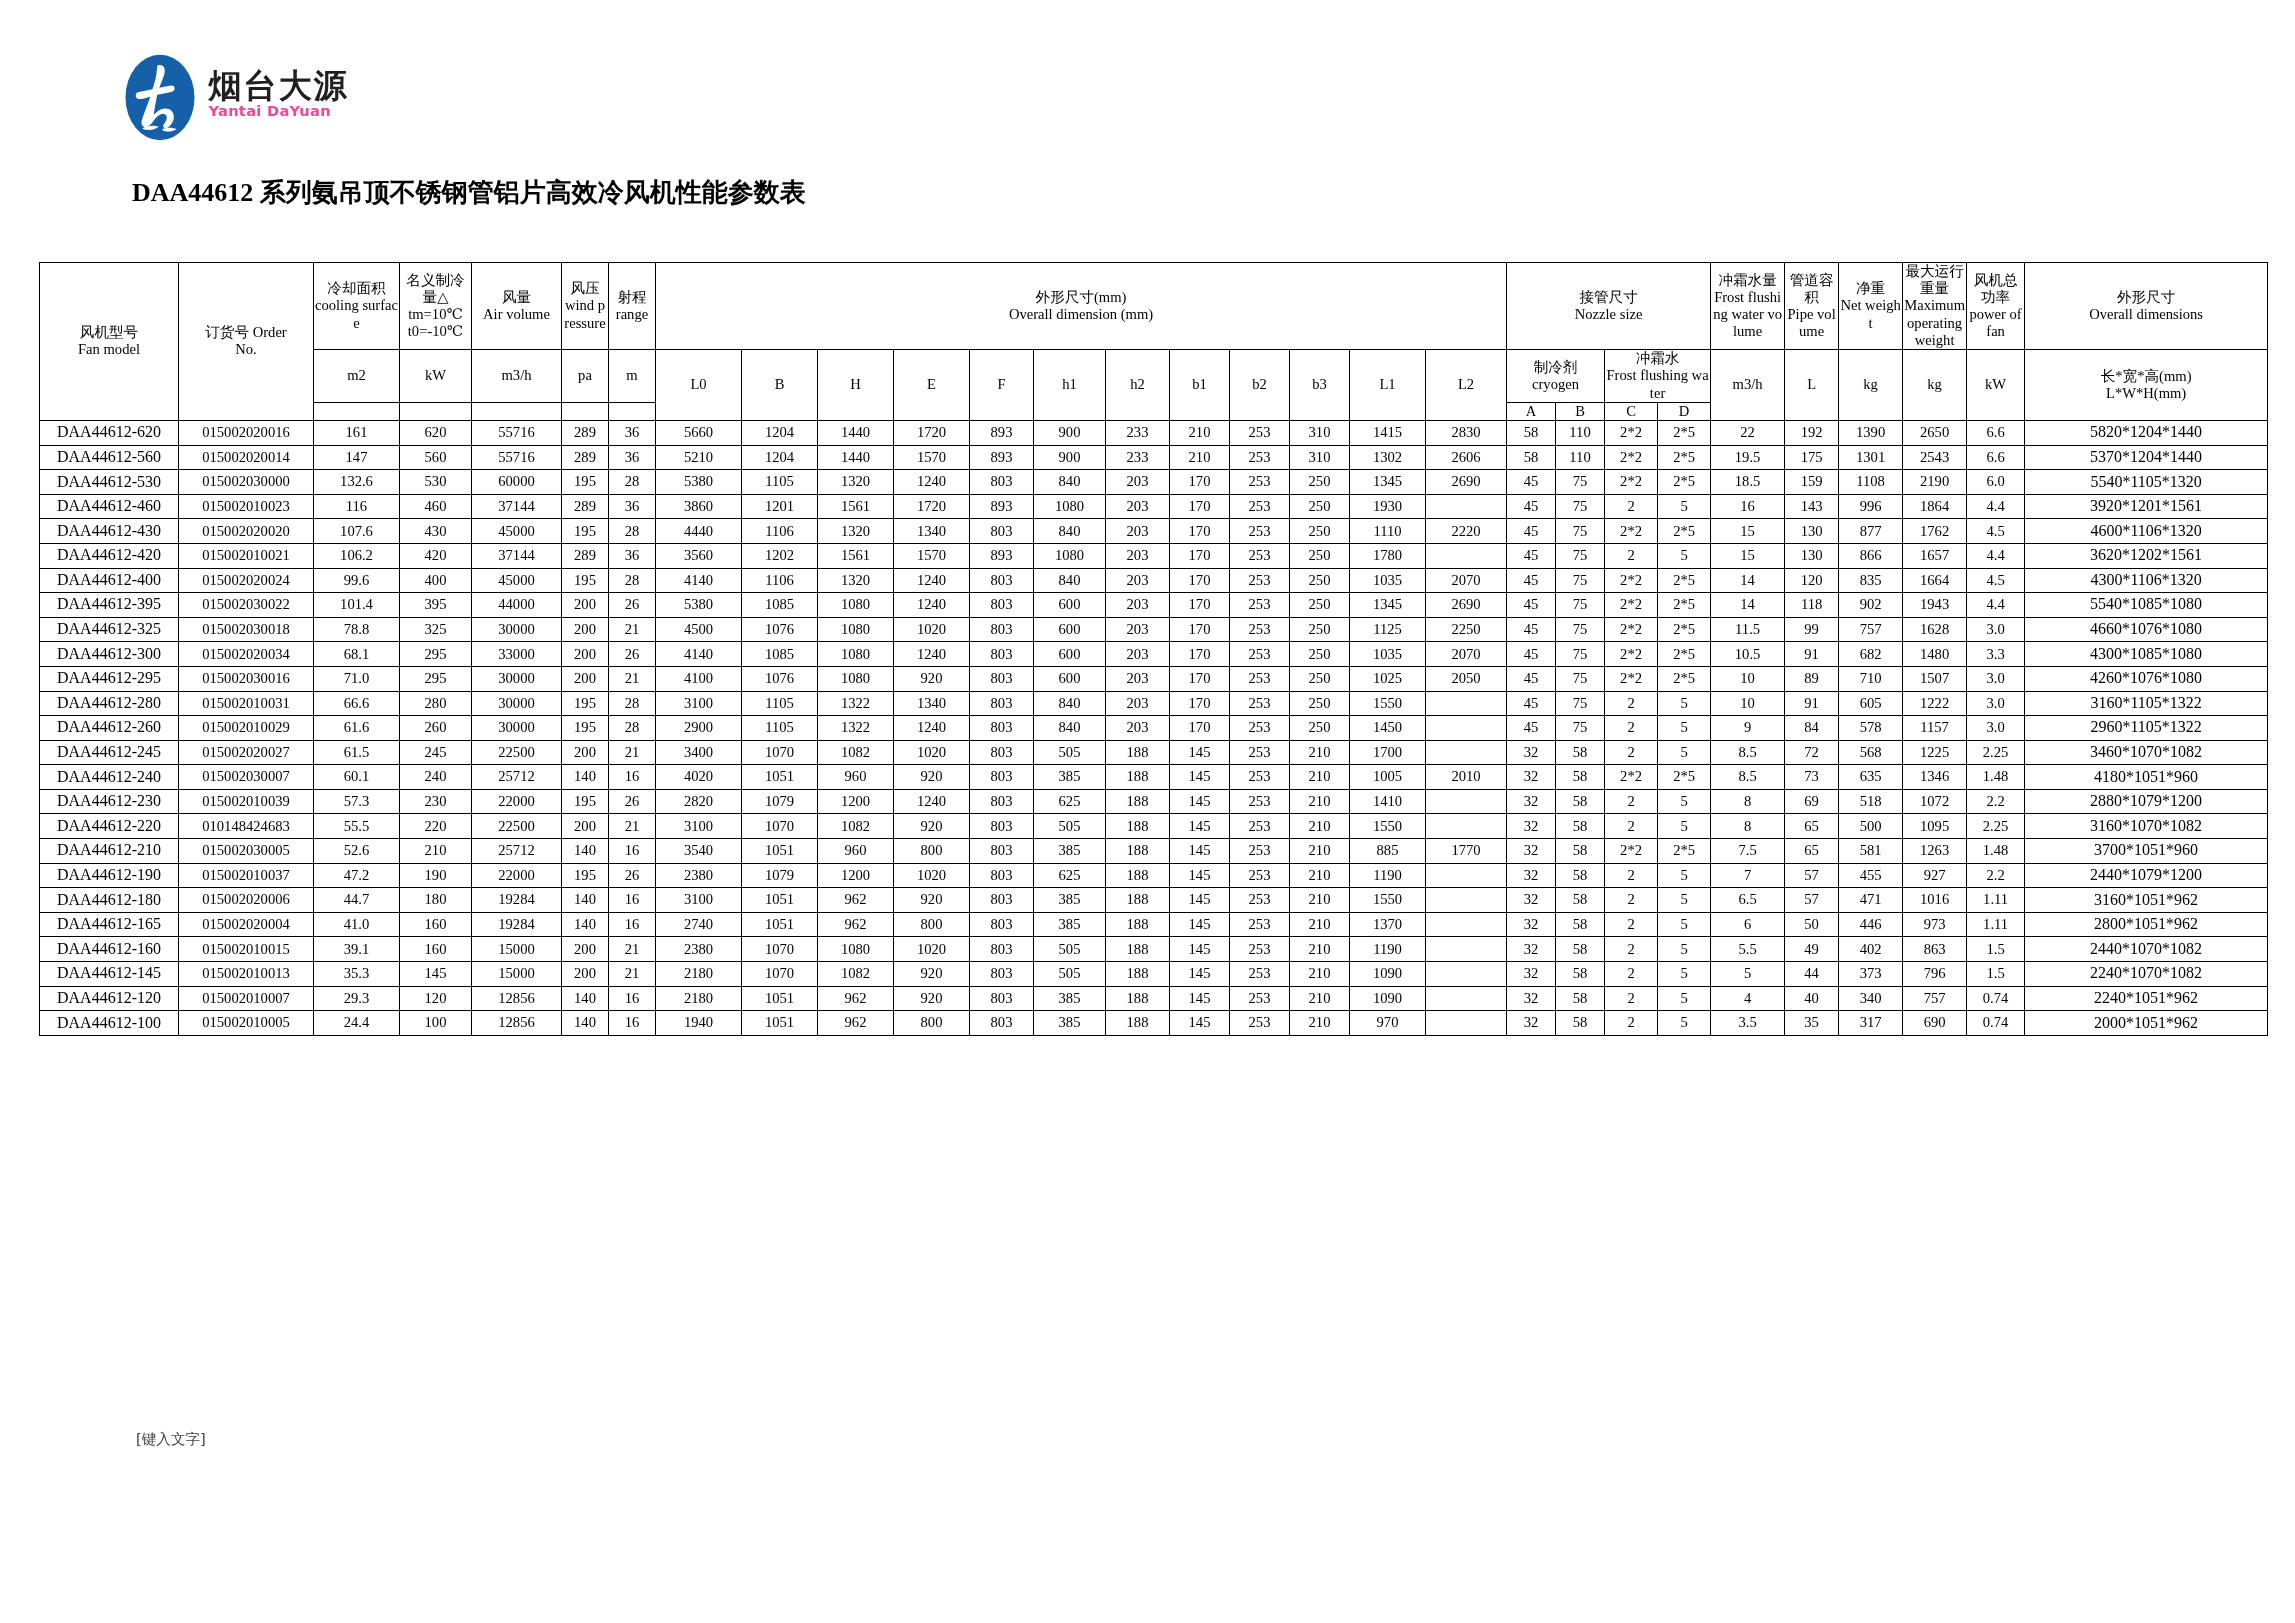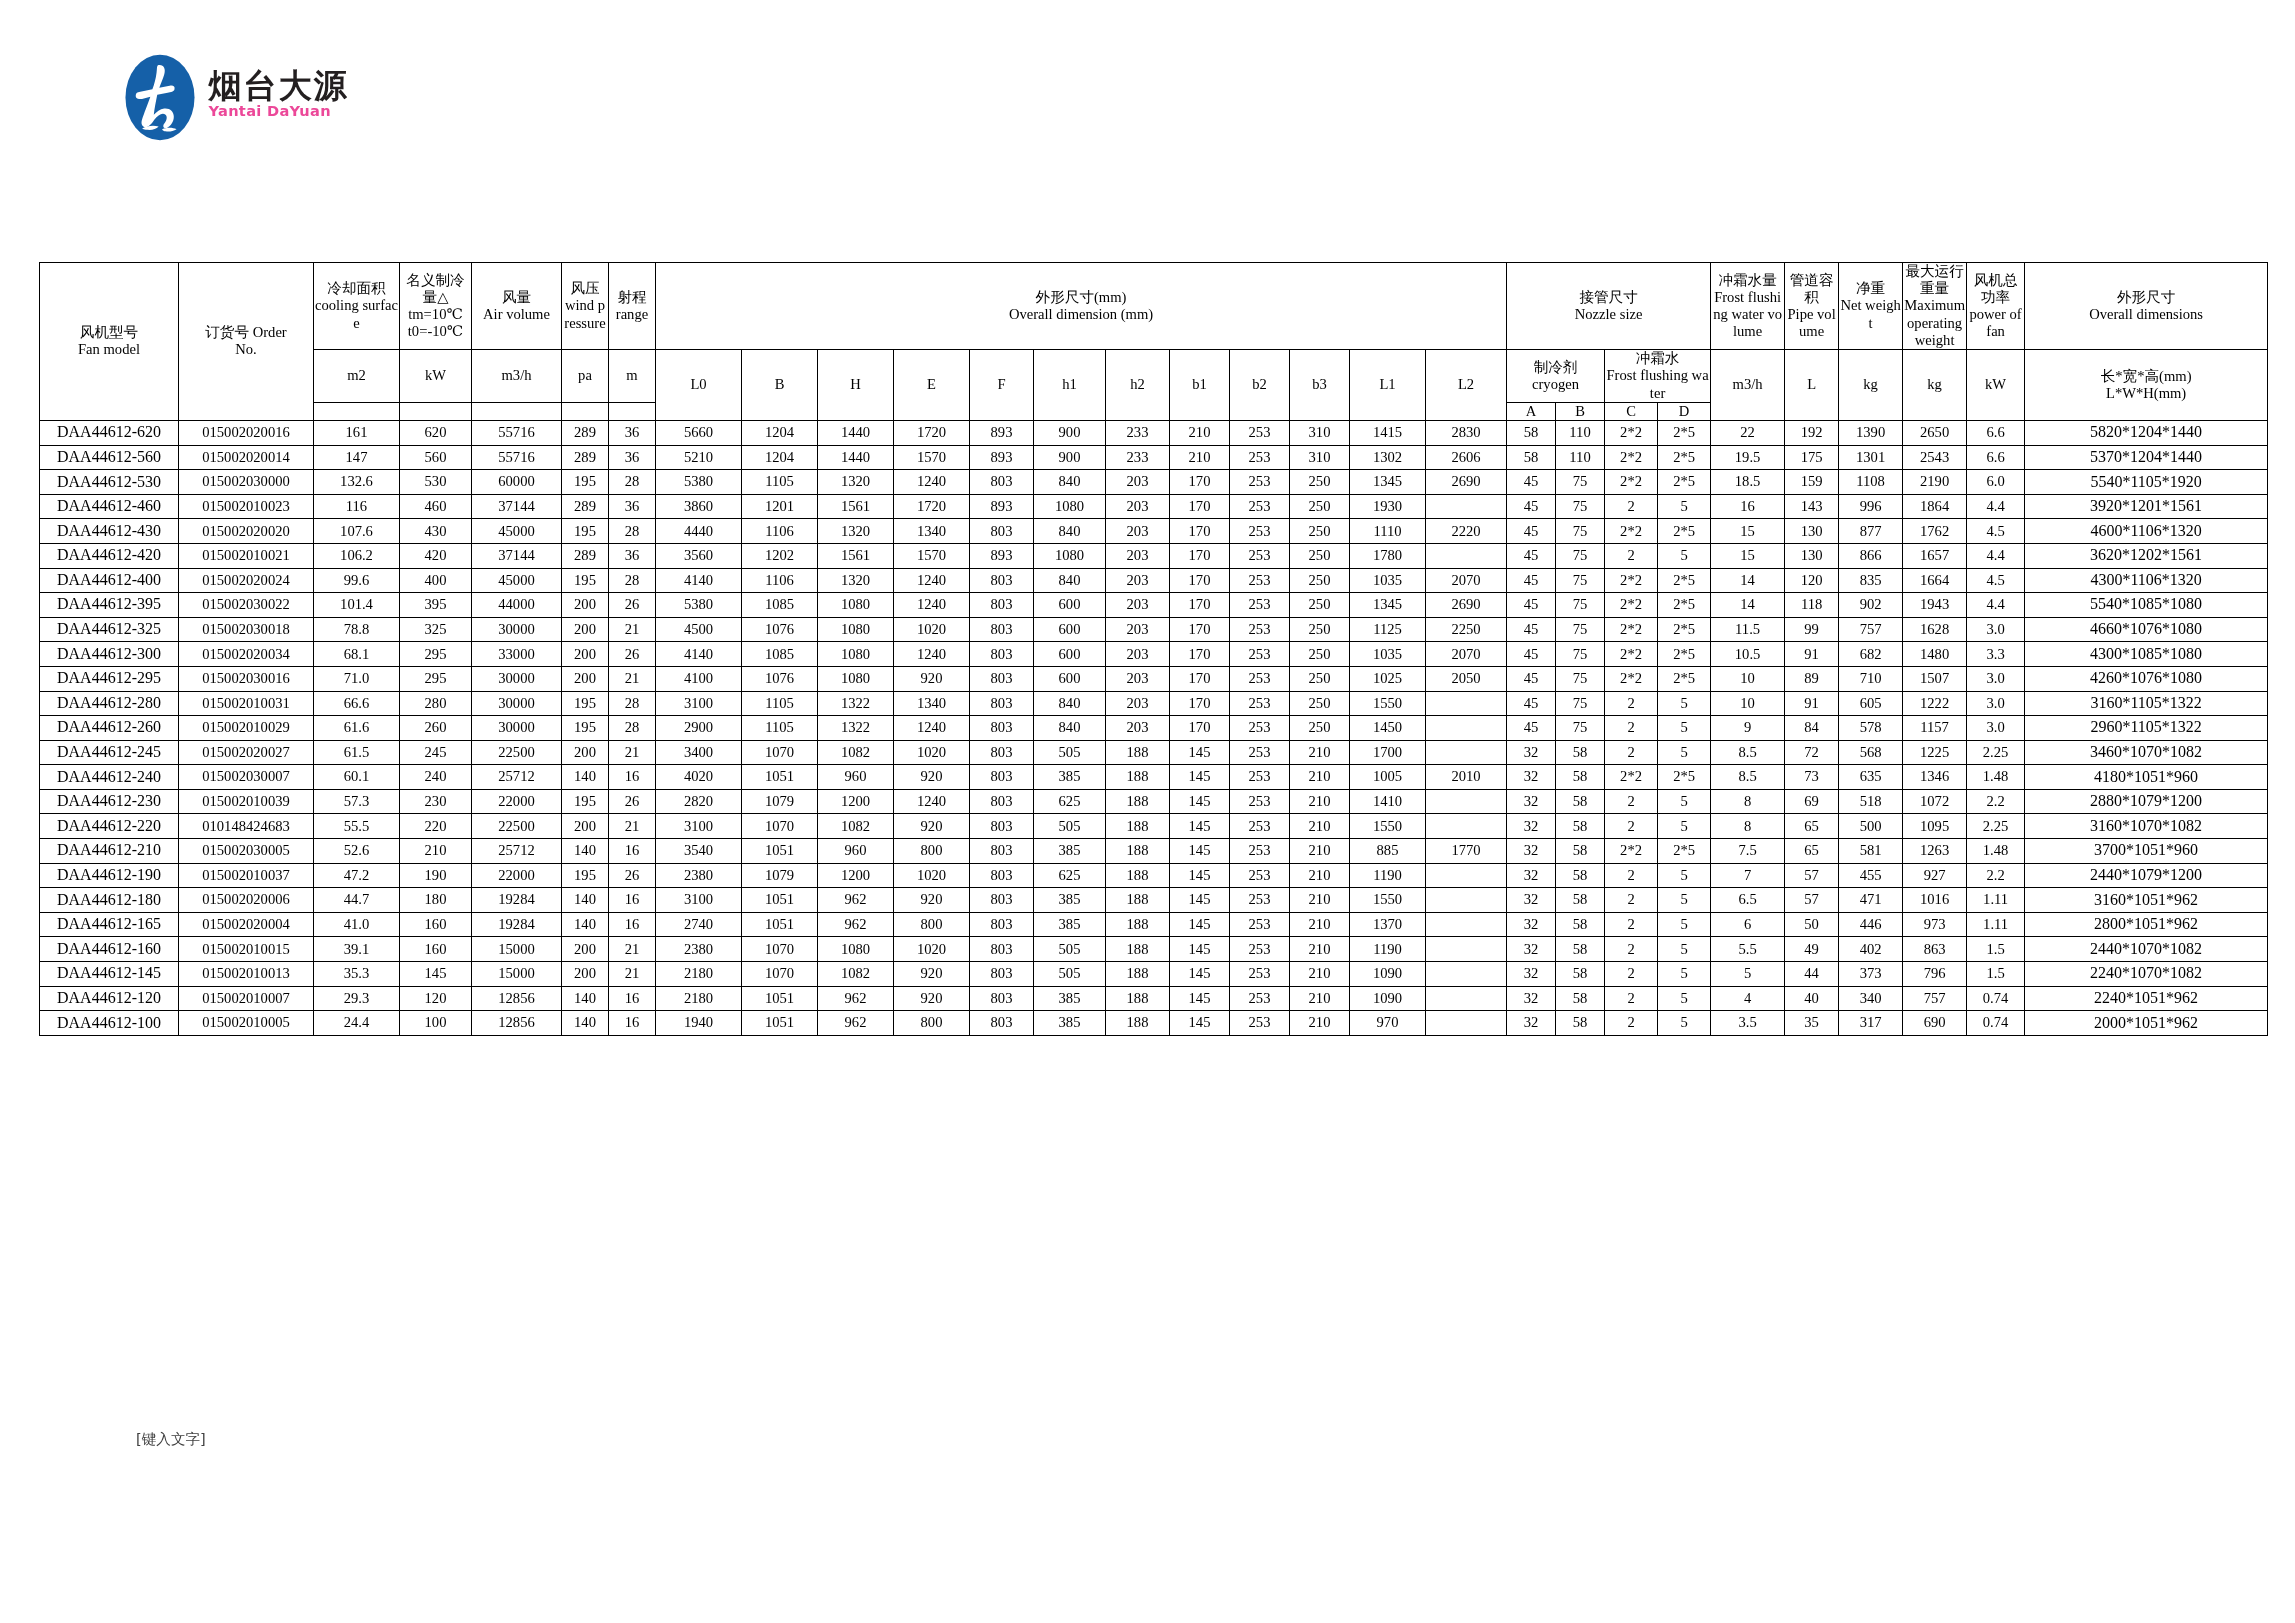--- a/index.html
+++ b/index.html
@@ -85,20 +85,21 @@
         <path d="M26 108 C33 104 42 103 50 105 C47 108 42 110 37 110 C33 110 29 110 26 108 Z" fill="#ffffff"></path>
         <path d="M55 109 C62 106 70 106 76 109 C71 112 65 113 60 112 C58 112 56 111 55 109 Z" fill="#ffffff"></path>
       </svg>
     </div>
     <div class="logo-text">
       <div class="logo-cn">烟台大源</div>
       <div class="logo-en">Yantai DaYuan</div>
     </div>
   </div>
 
+  <div class="title-cn">DAA44612 系列氨吊顶不锈钢管铝片高效冷风机性能参数表</div>
 
   <div class="tbl-wrap">
     <table class="spec">
       <colgroup>
         <col style="width:139px">
           <col style="width:135px">
         <col style="width:86px">
           <col style="width:72px">
           <col style="width:90px">
         <col style="width:47px">
@@ -324,21 +325,21 @@
             <td>2690</td>
             <td>45</td>
             <td>75</td>
             <td>2*2</td>
             <td>2*5</td>
             <td>18.5</td>
             <td>159</td>
             <td>1108</td>
             <td>2190</td>
             <td>6.0</td>
-            <td class="dims">5540*1105*1920</td>
+            <td class="dims">5540*1105*1320</td>
           </tr>
           <tr>
             <td class="model">DAA44612-460</td>
             <td>015002010023</td>
             <td>116</td>
             <td>460</td>
             <td>37144</td>
             <td>289</td>
             <td>36</td>
             <td>3860</td>

